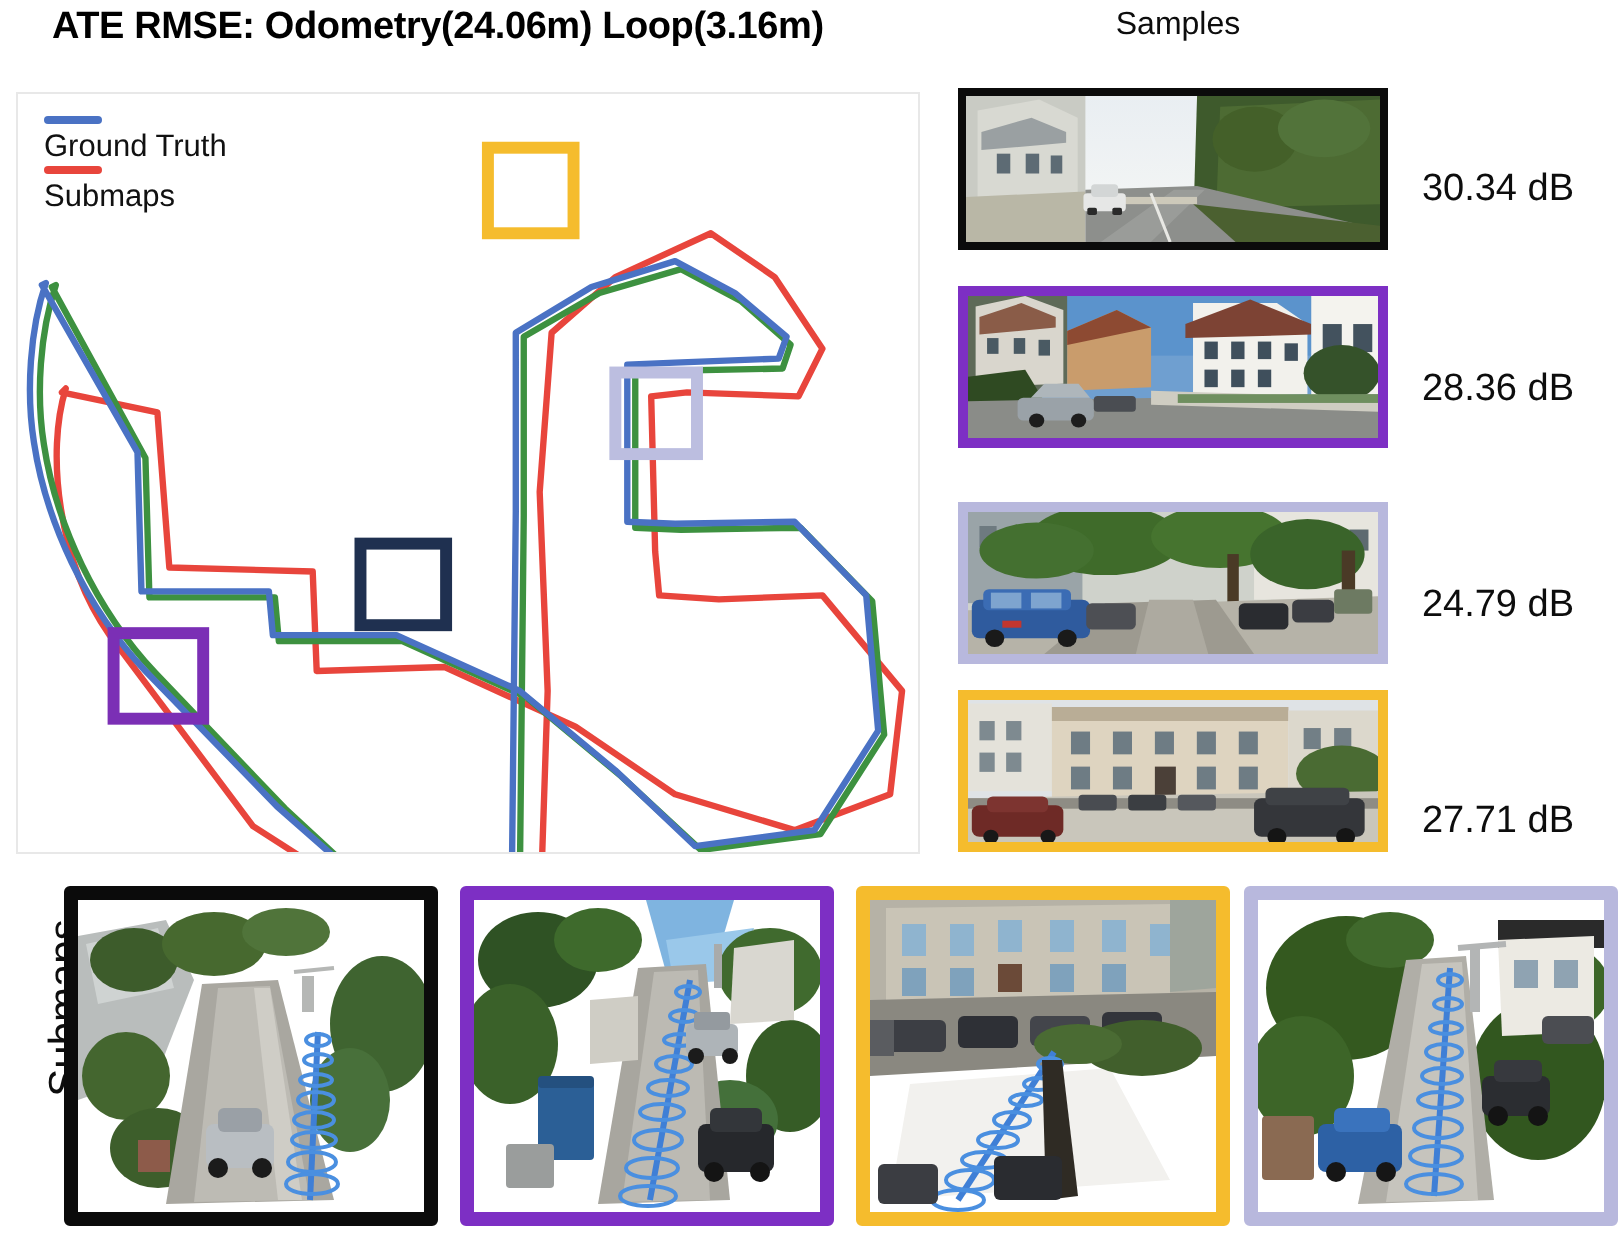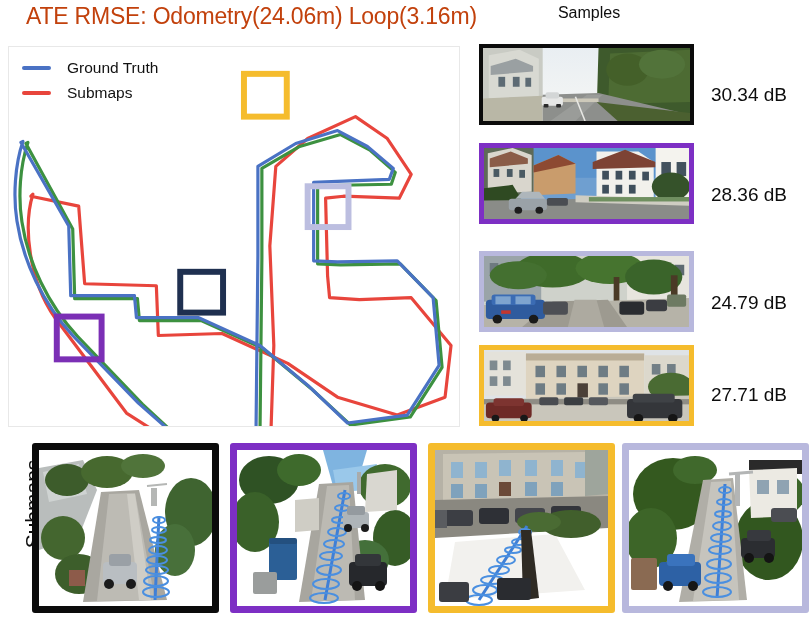--- a/index.html
+++ b/index.html
@@ -10,22 +10,22 @@
     color:#111111;
     position:relative;
     overflow:hidden;
     -webkit-font-smoothing:antialiased;
   }
   .fig{position:absolute;inset:0;}
 
   
   .title{
     position:absolute;left:26px;top:3px;
-    font-size:23px;font-weight:400;letter-spacing:-0.2px;
-    white-space:nowrap;color:#c2410c;
+    font-size:19px;font-weight:700;letter-spacing:-0.2px;
+    white-space:nowrap;color:#000000;
   }
   .col-head{
     position:absolute;top:4px;
     font-size:16px;font-weight:400;color:#0d0d0d;
     white-space:nowrap;text-align:center;
   }
   .col-head.samples{left:494px;width:190px;}
   .col-head.psnr{left:690px;width:118px;}
 
   
@@ -34,21 +34,21 @@
     background:#ffffff;border:1px solid #e8e8e8;
     box-sizing:border-box;
   }
   .traj-panel svg{display:block;width:100%;height:100%;}
 
   .legend{
     position:absolute;left:22px;top:58px;
     display:flex;flex-direction:column;gap:6px;
     z-index:5;
   }
-  .legend-row{display:flex;align-items:center;gap:16px;height:19px;}
+  .legend-row{display:flex;align-items:flex-start;gap:4px;height:19px;flex-direction:column;}
   .legend-swatch{width:29px;height:4px;border-radius:2px;flex:0 0 auto;}
   .legend-label{font-size:15.5px;color:#111;line-height:1;white-space:nowrap;}
   .sample-frame{
     box-sizing:border-box;
     width:215px;height:81px;
     border-style:solid;
     overflow:hidden;
     position:relative;
     background:#7e8b93;
   }
@@ -258,21 +258,21 @@
         <rect x="150" y="56" width="58" height="22" rx="4" fill="#34363a"></rect>
         <rect x="156" y="50" width="44" height="10" rx="3" fill="#3f4246"></rect>
         <circle cx="162" cy="78" r="5" fill="#151515"></circle>
         <circle cx="198" cy="78" r="5" fill="#151515"></circle>
       </g>
       <rect x="58" y="54" width="20" height="9" rx="2" fill="#494c51"></rect>
       <rect x="84" y="54" width="20" height="9" rx="2" fill="#3b3e42"></rect>
       <rect x="110" y="54" width="20" height="9" rx="2" fill="#55585d"></rect>
     </svg>
   </div>
-  <div class="psnr-val" style="top:384px;">27.71 dB</div>
+  <div class="psnr-val" style="top:400px;">27.71 dB</div>
 
   <div class="submaps-label">Submaps</div>
 
   <div class="submap" style="left:32px;border-color:#0b0b0b;">
     <svg class="thumb" viewBox="0 0 173 156" preserveAspectRatio="none">
       <rect width="173" height="156" fill="#ffffff"></rect>
       <path d="M0 0 L173 0 L173 40 L120 26 L60 18 L0 30 Z" fill="#ffffff"></path>
       <path d="M0 18 L44 10 L58 40 L40 86 L0 100 Z" fill="#b9bdbc"></path>
       <path d="M4 22 L40 14 L48 44 L10 52 Z" fill="#cfd3d2"></path>
       <ellipse cx="28" cy="30" rx="22" ry="16" fill="#3d5c2b"></ellipse>

